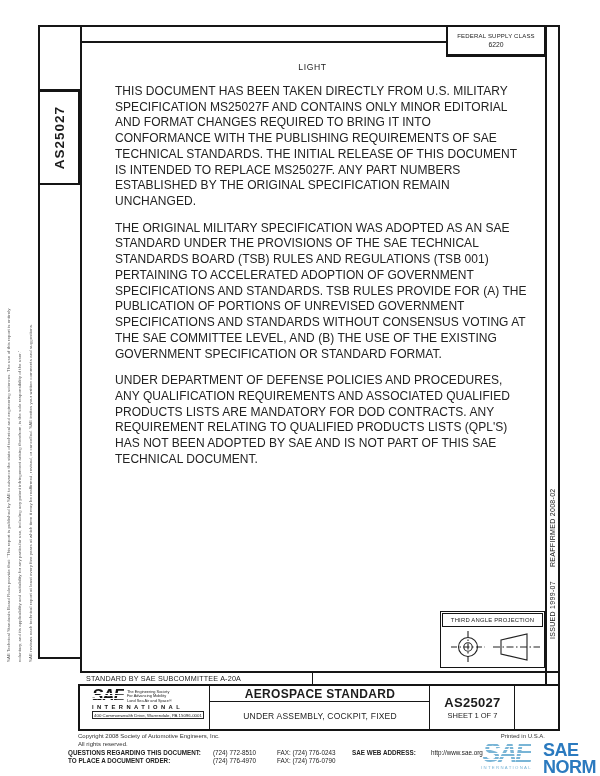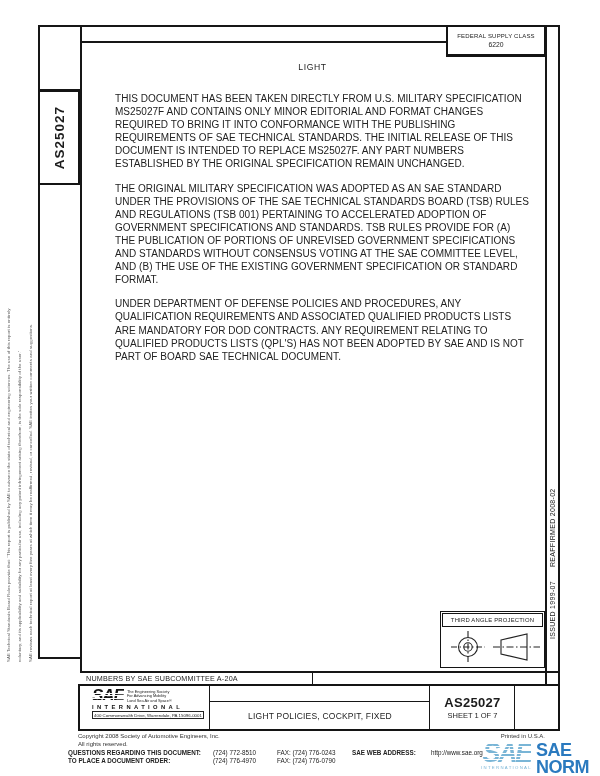--- a/index.html
+++ b/index.html
@@ -38,21 +38,21 @@
   .fsc-label{font-size:6px;letter-spacing:.2px;}
   .fsc-value{font-size:6.8px;margin-top:1.5px;}
 
   
   .notice-head{
     position:absolute;left:80px;top:62px;width:465px;text-align:center;
     font-size:8.6px;letter-spacing:.6px;
   }
   .notice-text{position:absolute;left:115px;top:84px;width:414px;}
   .notice-text p{
-    margin:8px 0 11px 0;font-size:10px;line-height:1.31;
+    margin:0 0 11px 0;font-size:12px;line-height:1.31;
     letter-spacing:.04px;color:#222;
   }
 
   
   .dates{
     position:absolute;left:545px;top:470px;width:15px;height:188px;
     display:flex;align-items:center;justify-content:center;
     font-size:7px;letter-spacing:.3px;color:#222;
   }
   .dates .gap{margin-inline-start:14px;}
@@ -121,21 +121,21 @@
 
   
   .wm{position:absolute;left:481px;top:742px;display:flex;align-items:flex-start;}
   .wm-left{display:flex;flex-direction:column;align-items:center;}
   .wm-sae{
     font-size:27px;font-weight:800;font-style:italic;letter-spacing:-2.5px;line-height:.85;
     background:repeating-linear-gradient(0deg,#79b5d6 0 2.1px,#ffffff 2.1px 3.1px);
     -webkit-background-clip:text;background-clip:text;color:transparent;
   }
   .wm-intl{font-size:4.3px;letter-spacing:1.3px;color:#79b5d6;margin-top:0px;}
-  .wm-right{display:flex;flex-direction:column;margin-left:4px;justify-content:flex-end;}
+  .wm-right{display:flex;flex-direction:column;margin-left:11px;justify-content:flex-end;}
   .wm-norm{font-size:18px;font-weight:800;letter-spacing:-.5px;line-height:.95;color:#2b7abf;}
 </style>
 </head>
 <body>
 
 <div class="margin-line vtext" style="left:7px;">SAE Technical Standards Board Rules provide that: "This report is published by SAE to advance the state of technical and engineering sciences. The use of this report is entirely</div>
 <div class="margin-line vtext" style="left:18px;">voluntary, and its applicability and suitability for any particular use, including any patent infringement arising therefrom, is the sole responsibility of the user."</div>
 <div class="margin-line vtext" style="left:29px;">SAE reviews each technical report at least every five years at which time it may be reaffirmed, revised, or cancelled. SAE invites your written comments and suggestions.</div>
 
 <div class="hline" style="left:38px;top:25px;width:522px;height:2px;"></div>
@@ -153,21 +153,21 @@
 
 <div class="fsc-box">
   <div class="fsc-label">FEDERAL SUPPLY CLASS</div>
   <div class="fsc-value">6220</div>
 </div>
 
 <div class="notice-head">LIGHT</div>
 <div class="notice-text">
   <p>THIS DOCUMENT HAS BEEN TAKEN DIRECTLY FROM U.S. MILITARY SPECIFICATION MS25027F AND CONTAINS ONLY MINOR EDITORIAL AND FORMAT CHANGES REQUIRED TO BRING IT INTO CONFORMANCE WITH THE PUBLISHING REQUIREMENTS OF SAE TECHNICAL STANDARDS.  THE INITIAL RELEASE OF THIS DOCUMENT IS INTENDED TO REPLACE MS25027F.  ANY PART NUMBERS ESTABLISHED BY THE ORIGINAL SPECIFICATION REMAIN UNCHANGED.</p>
   <p>THE ORIGINAL MILITARY SPECIFICATION WAS ADOPTED AS AN SAE STANDARD UNDER THE PROVISIONS OF THE SAE TECHNICAL STANDARDS BOARD (TSB) RULES AND REGULATIONS (TSB 001) PERTAINING TO ACCELERATED ADOPTION OF GOVERNMENT SPECIFICATIONS AND STANDARDS.  TSB RULES PROVIDE FOR (A) THE PUBLICATION OF PORTIONS OF UNREVISED GOVERNMENT SPECIFICATIONS AND STANDARDS WITHOUT CONSENSUS VOTING AT THE SAE COMMITTEE LEVEL, AND (B) THE USE OF THE EXISTING GOVERNMENT SPECIFICATION OR STANDARD FORMAT.</p>
-  <p>UNDER DEPARTMENT OF DEFENSE POLICIES AND PROCEDURES, ANY QUALIFICATION REQUIREMENTS AND ASSOCIATED QUALIFIED PRODUCTS LISTS ARE MANDATORY FOR DOD CONTRACTS.  ANY REQUIREMENT RELATING TO QUALIFIED PRODUCTS LISTS (QPL'S) HAS NOT BEEN ADOPTED BY SAE AND IS NOT PART OF BOARD SAE TECHNICAL DOCUMENT.</p>
+  <p>UNDER DEPARTMENT OF DEFENSE POLICIES AND PROCEDURES, ANY QUALIFICATION REQUIREMENTS AND ASSOCIATED QUALIFIED PRODUCTS LISTS ARE MANDATORY FOR DOD CONTRACTS.  ANY REQUIREMENT RELATING TO QUALIFIED PRODUCTS LISTS (QPL'S) HAS NOT BEEN ADOPTED BY SAE AND IS NOT PART OF THIS SAE TECHNICAL DOCUMENT.</p>
 </div>
 
 <div class="dates vtext">
   <span>ISSUED 1999-07</span>
   <span class="gap">REAFFIRMED 2008-02</span>
 </div>
 
 <div class="proj-box">
   <div class="proj-label">THIRD ANGLE PROJECTION</div>
   <svg class="proj-sym" width="103" height="42" viewBox="0 0 103 42">
@@ -177,42 +177,43 @@
       <line x1="10" y1="21" x2="44" y2="21" stroke-dasharray="6 2.5 1.5 2.5"></line>
       <line x1="27" y1="5" x2="27" y2="37" stroke-dasharray="6 2.5 1.5 2.5"></line>
       <path d="M60 14 L86 8 L86 34 L60 28 Z"></path>
       <line x1="52" y1="21" x2="99" y2="21" stroke-dasharray="7 2.5 1.5 2.5"></line>
     </g>
   </svg>
 </div>
 
 <div class="hline" style="left:80px;top:671px;width:480px;height:1.5px;"></div>
 <div class="vline" style="left:312px;top:671px;width:1.2px;height:13px;"></div>
-<div class="prepared">NUMBERS BY SAE SUBCOMMITTEE A-20A</div>
+<div class="prepared">STANDARD BY SAE SUBCOMMITTEE A-20A</div>
 
 <div class="tblock">
   <div class="vline" style="left:128.5px;top:0;width:1.5px;height:43px;"></div>
   <div class="vline" style="left:348.5px;top:0;width:1.5px;height:43px;"></div>
   <div class="vline" style="left:433.5px;top:0;width:1.5px;height:43px;"></div>
   <div class="hline" style="left:130px;top:15px;width:219px;height:1.2px;"></div>
 
   <div class="sae-logo">
     <div class="sae-row">
       <span class="sae-word">SAE</span>
       <span class="sae-tags">
         <span>The Engineering Society</span><br>
         <span>For Advancing Mobility</span><br>
         <span>Land Sea Air and Space®</span>
       </span>
     </div>
     <div class="sae-intl">INTERNATIONAL</div>
     <div class="sae-addr">400 Commonwealth Drive, Warrendale, PA 15096-0001</div>
   </div>
 
-  <div class="doc-title">LIGHT POLICIES, COCKPIT, FIXED</div>
+  <div class="doc-type">AEROSPACE STANDARD</div>
+  <div class="doc-title">UNDER ASSEMBLY, COCKPIT, FIXED</div>
   <div class="doc-num-cell">
     <div class="doc-num">AS25027</div>
     <div class="doc-sheet">SHEET 1 OF 7</div>
   </div>
 </div>
 
 <div class="f-copy">Copyright 2008 Society of Automotive Engineers, Inc.</div>
 <div class="f-rights">All rights reserved.</div>
 <div class="f-printed">Printed in U.S.A.</div>
 

